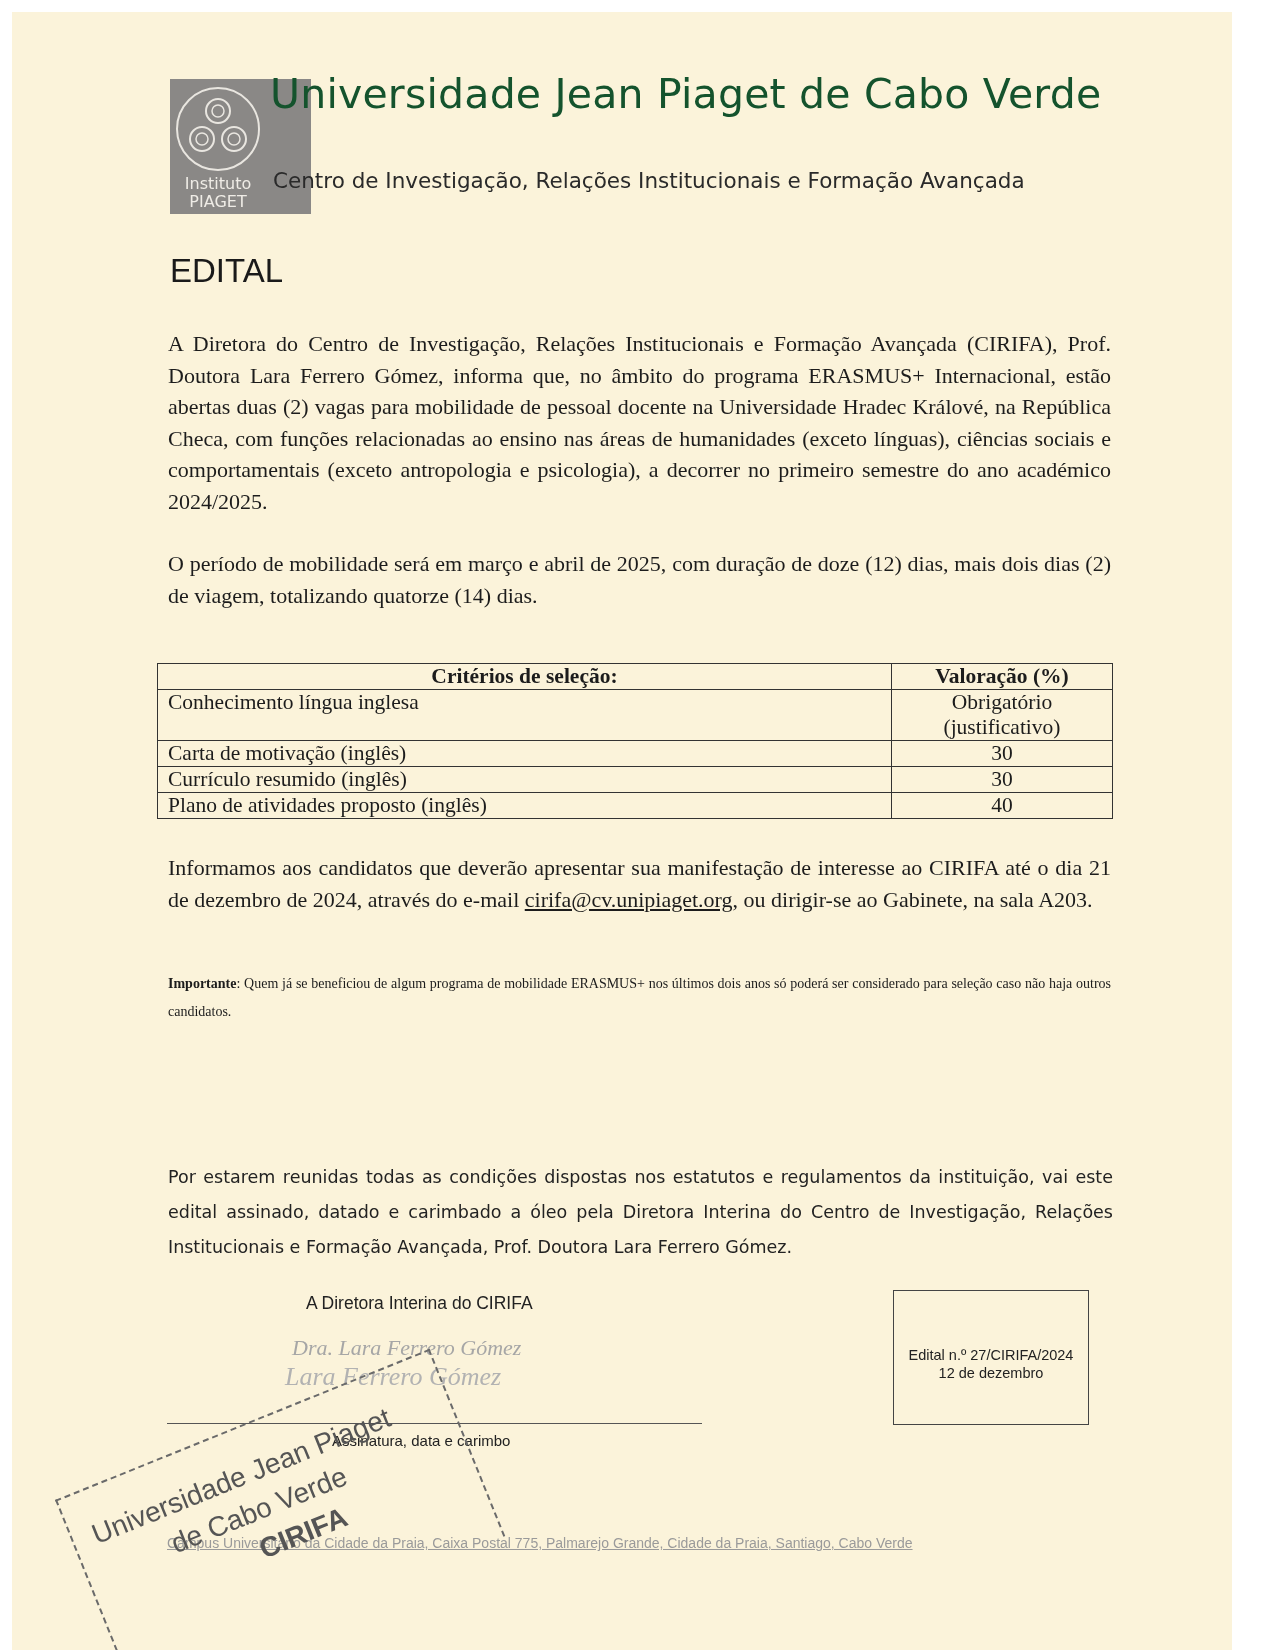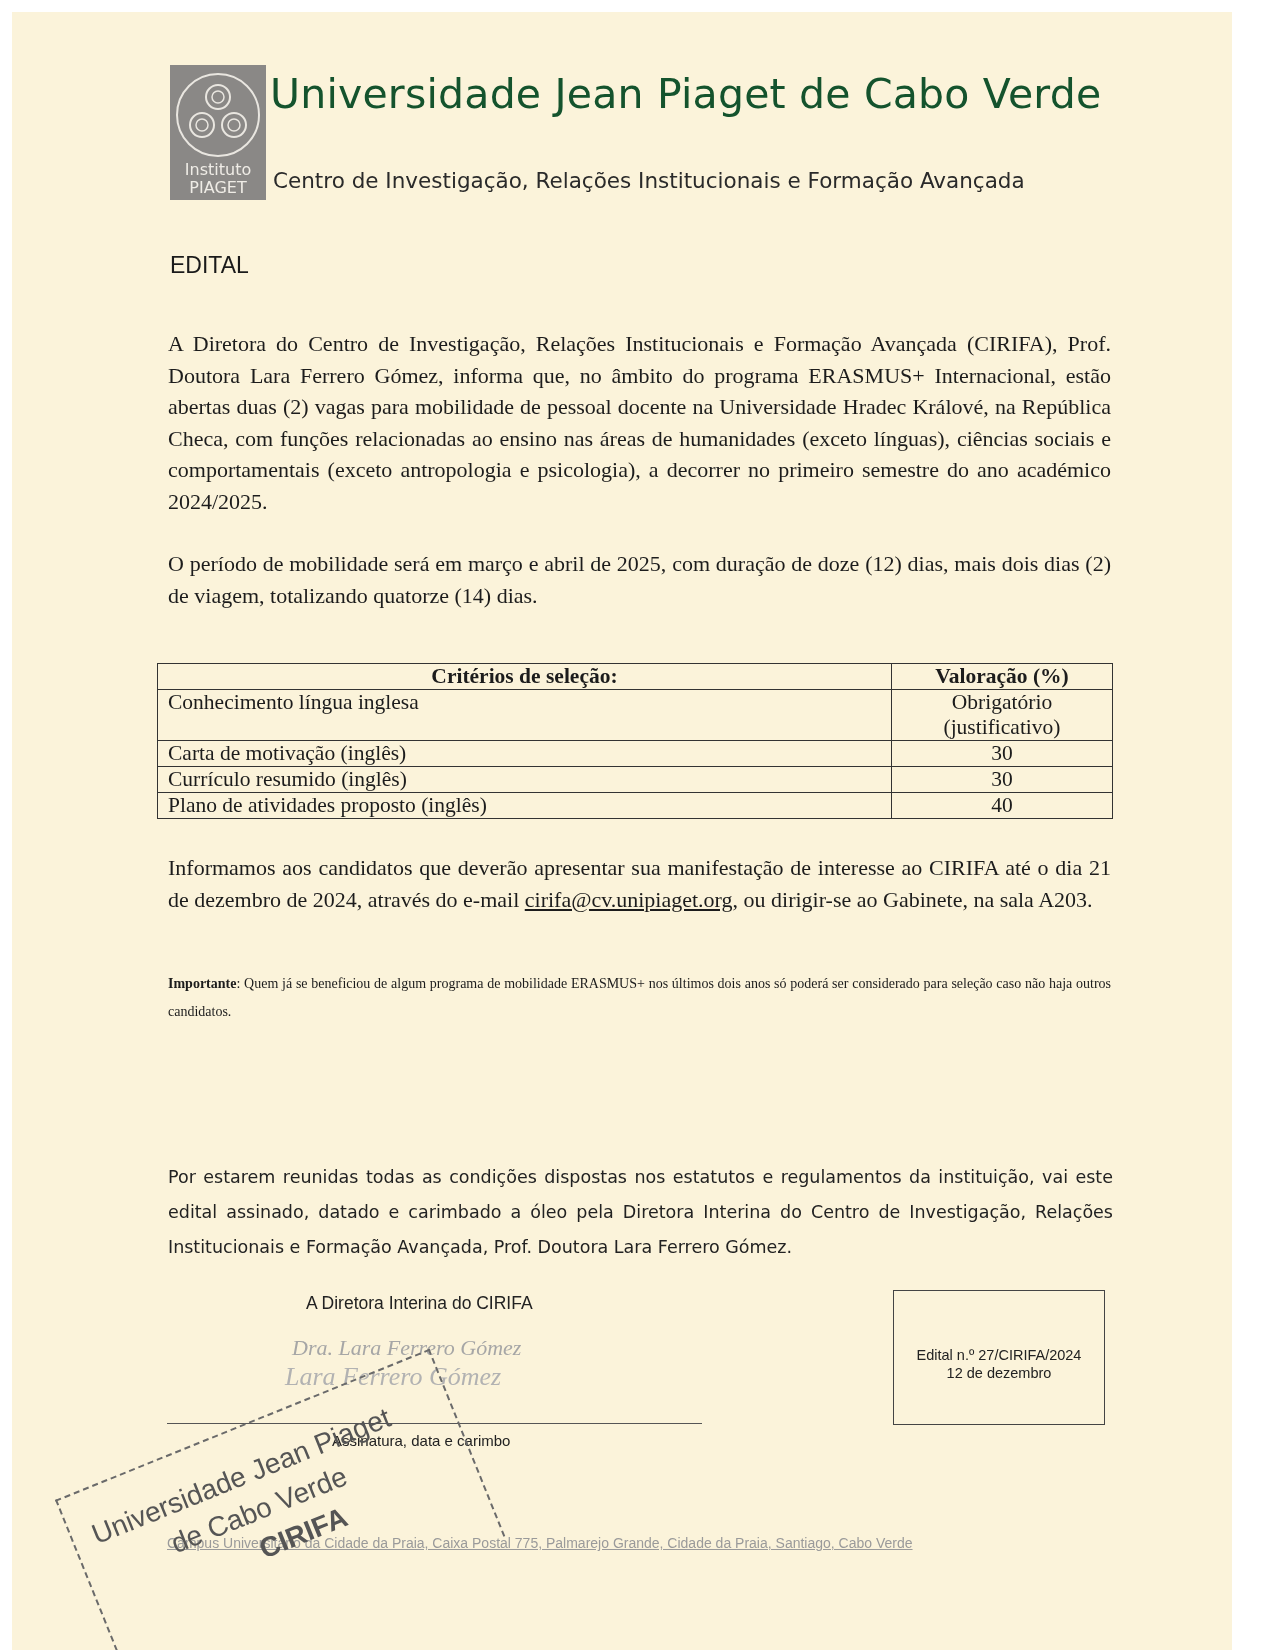--- a/index.html
+++ b/index.html
@@ -7,43 +7,44 @@
     width:1275px; height:1650px; position:relative; overflow:hidden;
     background:#ffffff;
     font-family:"Liberation Serif", serif;
     color:#1c1c1c;
   }
   .sheet {
     position:absolute; left:12px; top:12px; width:1220px; height:1650px;
     background:#fbf3da;
   }
   .logo-box {
-    position:absolute; left:170px; top:65px; width:96px; height:135px;
+    position:absolute; left:170px; top:79px; width:96px; height:135px;
     background:#8a8886;
+    padding-left:45px;
   }
   .logo-circle {
     position:absolute; left:6px; top:8px; width:84px; height:84px;
     border-radius:50%; border:2px solid #e9e6e0; box-sizing:border-box;
   }
   .logo-text {
     position:absolute; left:0; width:96px; text-align:center;
     font-family:"DejaVu Sans", sans-serif; color:#efece6; font-size:16px; line-height:17px;
   }
   .uni-title {
     position:absolute; left:270px; top:70px;
     font-family:"DejaVu Sans", sans-serif; font-size:41px; color:#14532d; letter-spacing:0.2px;
     white-space:nowrap;
   }
   .uni-sub {
     position:absolute; left:273px; top:168px;
     font-family:"DejaVu Sans", sans-serif; font-size:21.5px; color:#2a2a2a; white-space:nowrap;
   }
   .edital-title {
     position:absolute; left:170px; top:252px;
-    font-family:"Liberation Sans", sans-serif; font-size:23px; color:#1a1a1a;
+    font-family:"Liberation Sans", sans-serif; font-size:33px; color:#1a1a1a;
   }
   .para {
     position:absolute; left:168px; width:943px;
     font-size:22px; line-height:31.5px; text-align:justify; color:#1c1c1c;
   }
   .para .b { font-weight:bold; }
   .para-small { font-size:14px; line-height:28px; }
   .email { text-decoration:underline; color:#1c1c1c; }
   table.criteria {
     position:absolute; left:157px; top:663px; width:956px;
@@ -63,21 +64,21 @@
   .sig-name {
     position:absolute; left:292px; top:1335px;
     font-family:"Liberation Serif", serif; font-style:italic; font-size:22px; color:#a6a6a6;text-align:center;
   }
   .sig-scrawl {
     position:absolute; left:285px; top:1362px;
     font-family:"Liberation Serif", serif; font-style:italic; font-size:26px; color:#b2b2b2;
   }
   .sig-line { position:absolute; left:167px; top:1423px; width:535px; height:1px; background:#555; }
   .edital-box {
-    position:absolute; left:893px; top:1290px; width:212px; height:135px;
+    position:absolute; left:893px; top:1290px; width:196px; height:135px;
     border:1px solid #444; box-sizing:border-box;
     font-family:"Liberation Sans", sans-serif; font-size:14.5px; line-height:18px; text-align:center; color:#222;
     padding-top:55px;
   }
   .footer {
     position:absolute; left:167px; top:1534px;
     font-family:"Liberation Sans", sans-serif; font-size:14px; line-height:18px; color:#9a9a9a;
   }
   .footer span { text-decoration:underline; }
   .stamp {

